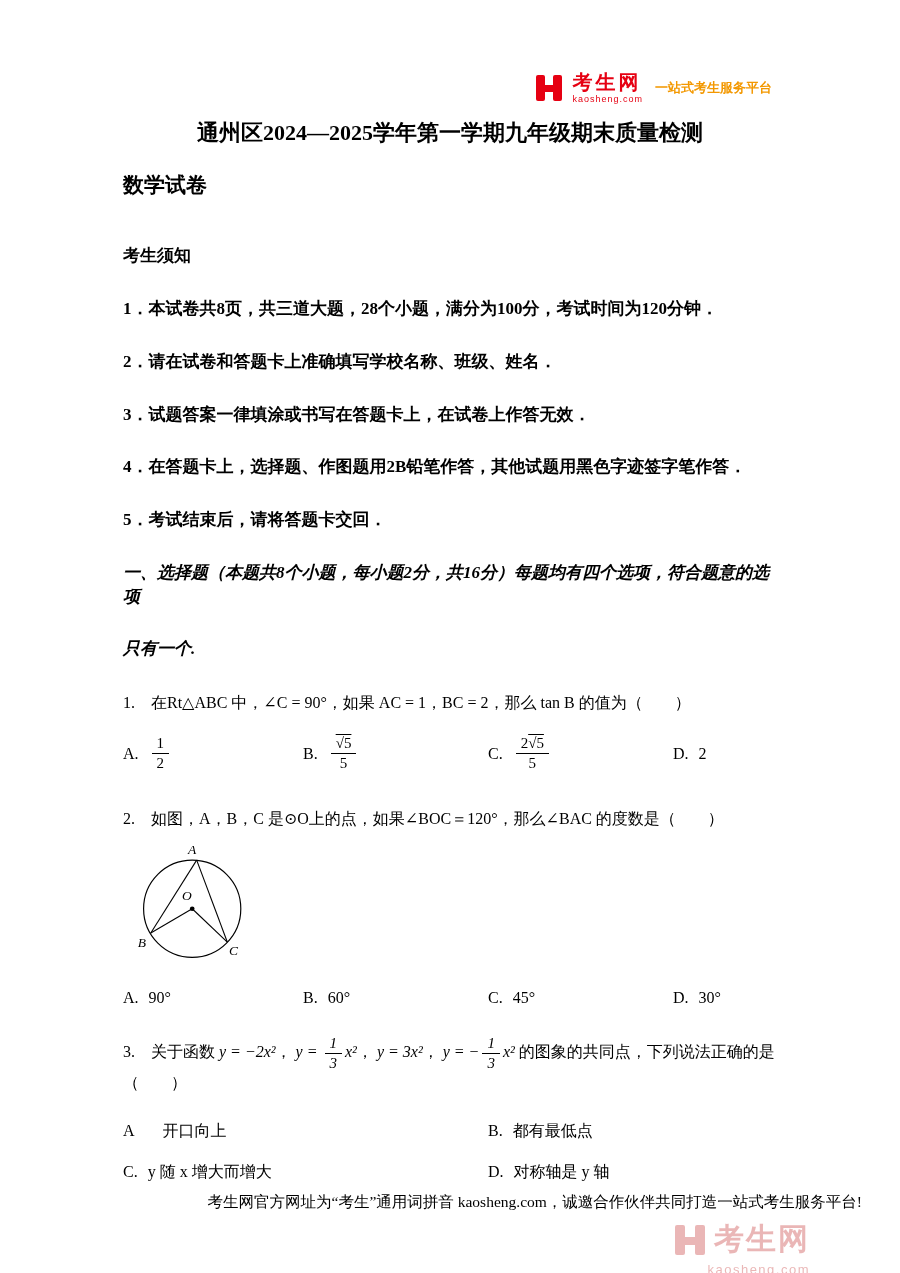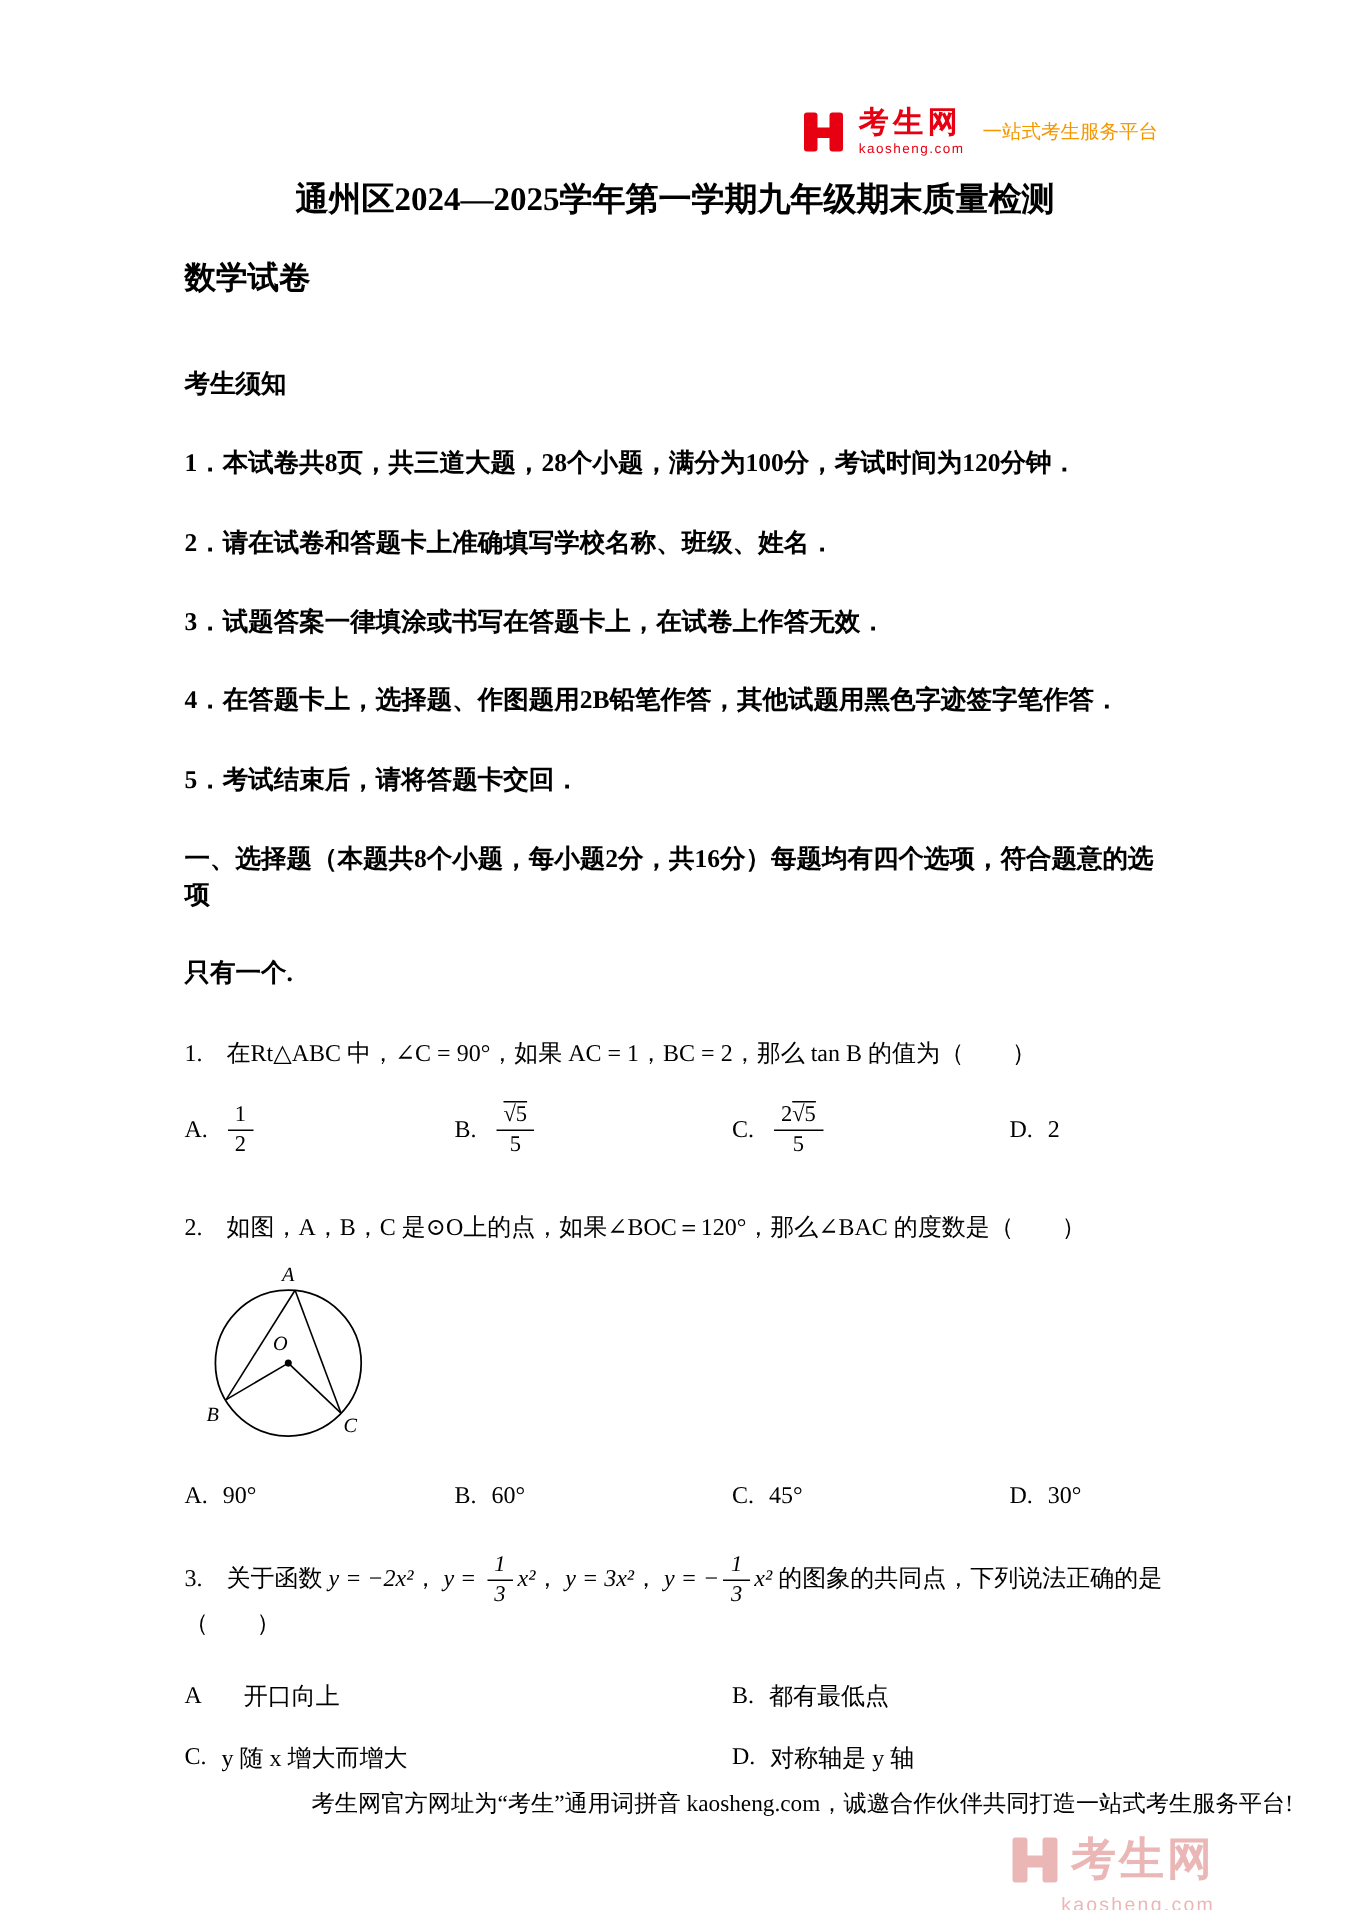--- a/index.html
+++ b/index.html
@@ -18,32 +18,32 @@
   .brand { position:absolute; top:56px; right:90px; display:flex; align-items:center; gap:8px;
            font-family:"Liberation Sans","DejaVu Sans",sans-serif; }
   .brand-mark { width:30px; height:30px; position:relative; flex:0 0 auto; }
   .brand-mark::before, .brand-mark::after { content:""; position:absolute; top:2px; bottom:2px; width:9px; background:#e60012; border-radius:2px; }
   .brand-mark::before { left:2px; }
   .brand-mark::after { right:2px; }
   .brand-mark .mid { position:absolute; left:9px; right:9px; top:12px; height:7px; background:#e60012; }
   .brand-text { display:flex; flex-direction:column; line-height:1.05; }
   .brand-name { color:#e60012; font-size:20px; font-weight:bold; letter-spacing:3px; }
   .brand-domain { color:#e60012; font-size:9px; letter-spacing:1px; margin-top:2px; }
-  .brand-tagline { color:#f39800; font-size:13px; font-weight:normal; margin-left:4px; white-space:nowrap; }
+  .brand-tagline { color:#f39800; font-size:13px; font-weight:bold; margin-left:4px; white-space:nowrap; }
 
   
   .content { padding:102px 85px 0 85px; }
   .title { font-size:22px; font-weight:bold; text-align:center; line-height:1.4; }
   .subtitle { font-size:21px; font-weight:bold; margin-top:22px; line-height:1.4; }
 
   .notice-heading { margin-top:44px; font-size:17px; font-weight:bold; line-height:1.4; }
   .notice-item { margin-top:29px; font-size:17px; font-weight:bold; line-height:1.4; }
 
   .section-heading { margin-top:29px; font-size:17px; font-weight:bold; line-height:1.4; }
-  .section-line { display:block; }
+  .section-line { display:block;font-style:italic; }
   .section-line + .section-line { margin-top:28px; }
 
   .question { margin-top:32px; font-size:16px; line-height:1.4; }
   .q2 { margin-top:36px; }
   .q3 { margin-top:28px; }
 
   .mathexpr { font-style:italic; }
 
   .frac { display:inline-flex; flex-direction:column; align-items:center; vertical-align:middle;
           margin:0 3px; line-height:1.15; font-size:15px; }

